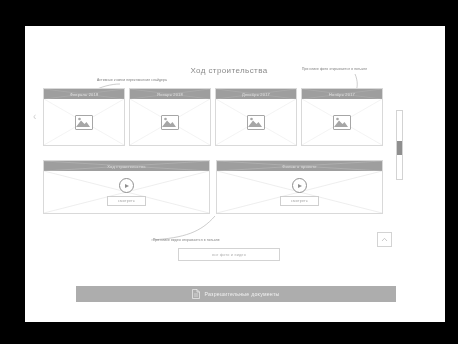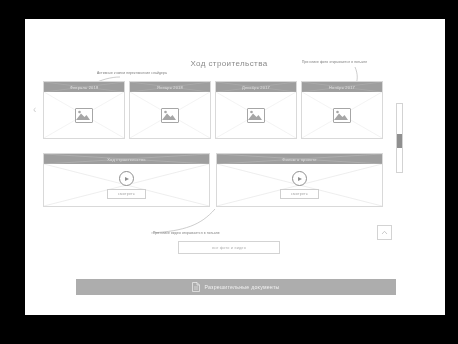--- a/index.html
+++ b/index.html
@@ -2,21 +2,21 @@
 <html><head>
 <meta charset="utf-8">
 <style>
   html,body{margin:0;padding:0;}
   body{
     width:458px;height:344px;background:#000;
     font-family:"Liberation Sans","DejaVu Sans",sans-serif;
     overflow:hidden;
   }
   #canvas{
-    position:absolute;left:25px;top:19px;width:420px;height:296px;
+    position:absolute;left:25px;top:26px;width:420px;height:296px;
     background:#fff;
   }
 
   
   .page-title{
     position:absolute;left:0;top:40px;width:408px;text-align:center;
     font-size:8px;color:#8a8a8a;letter-spacing:.4px;
   }
 
   

